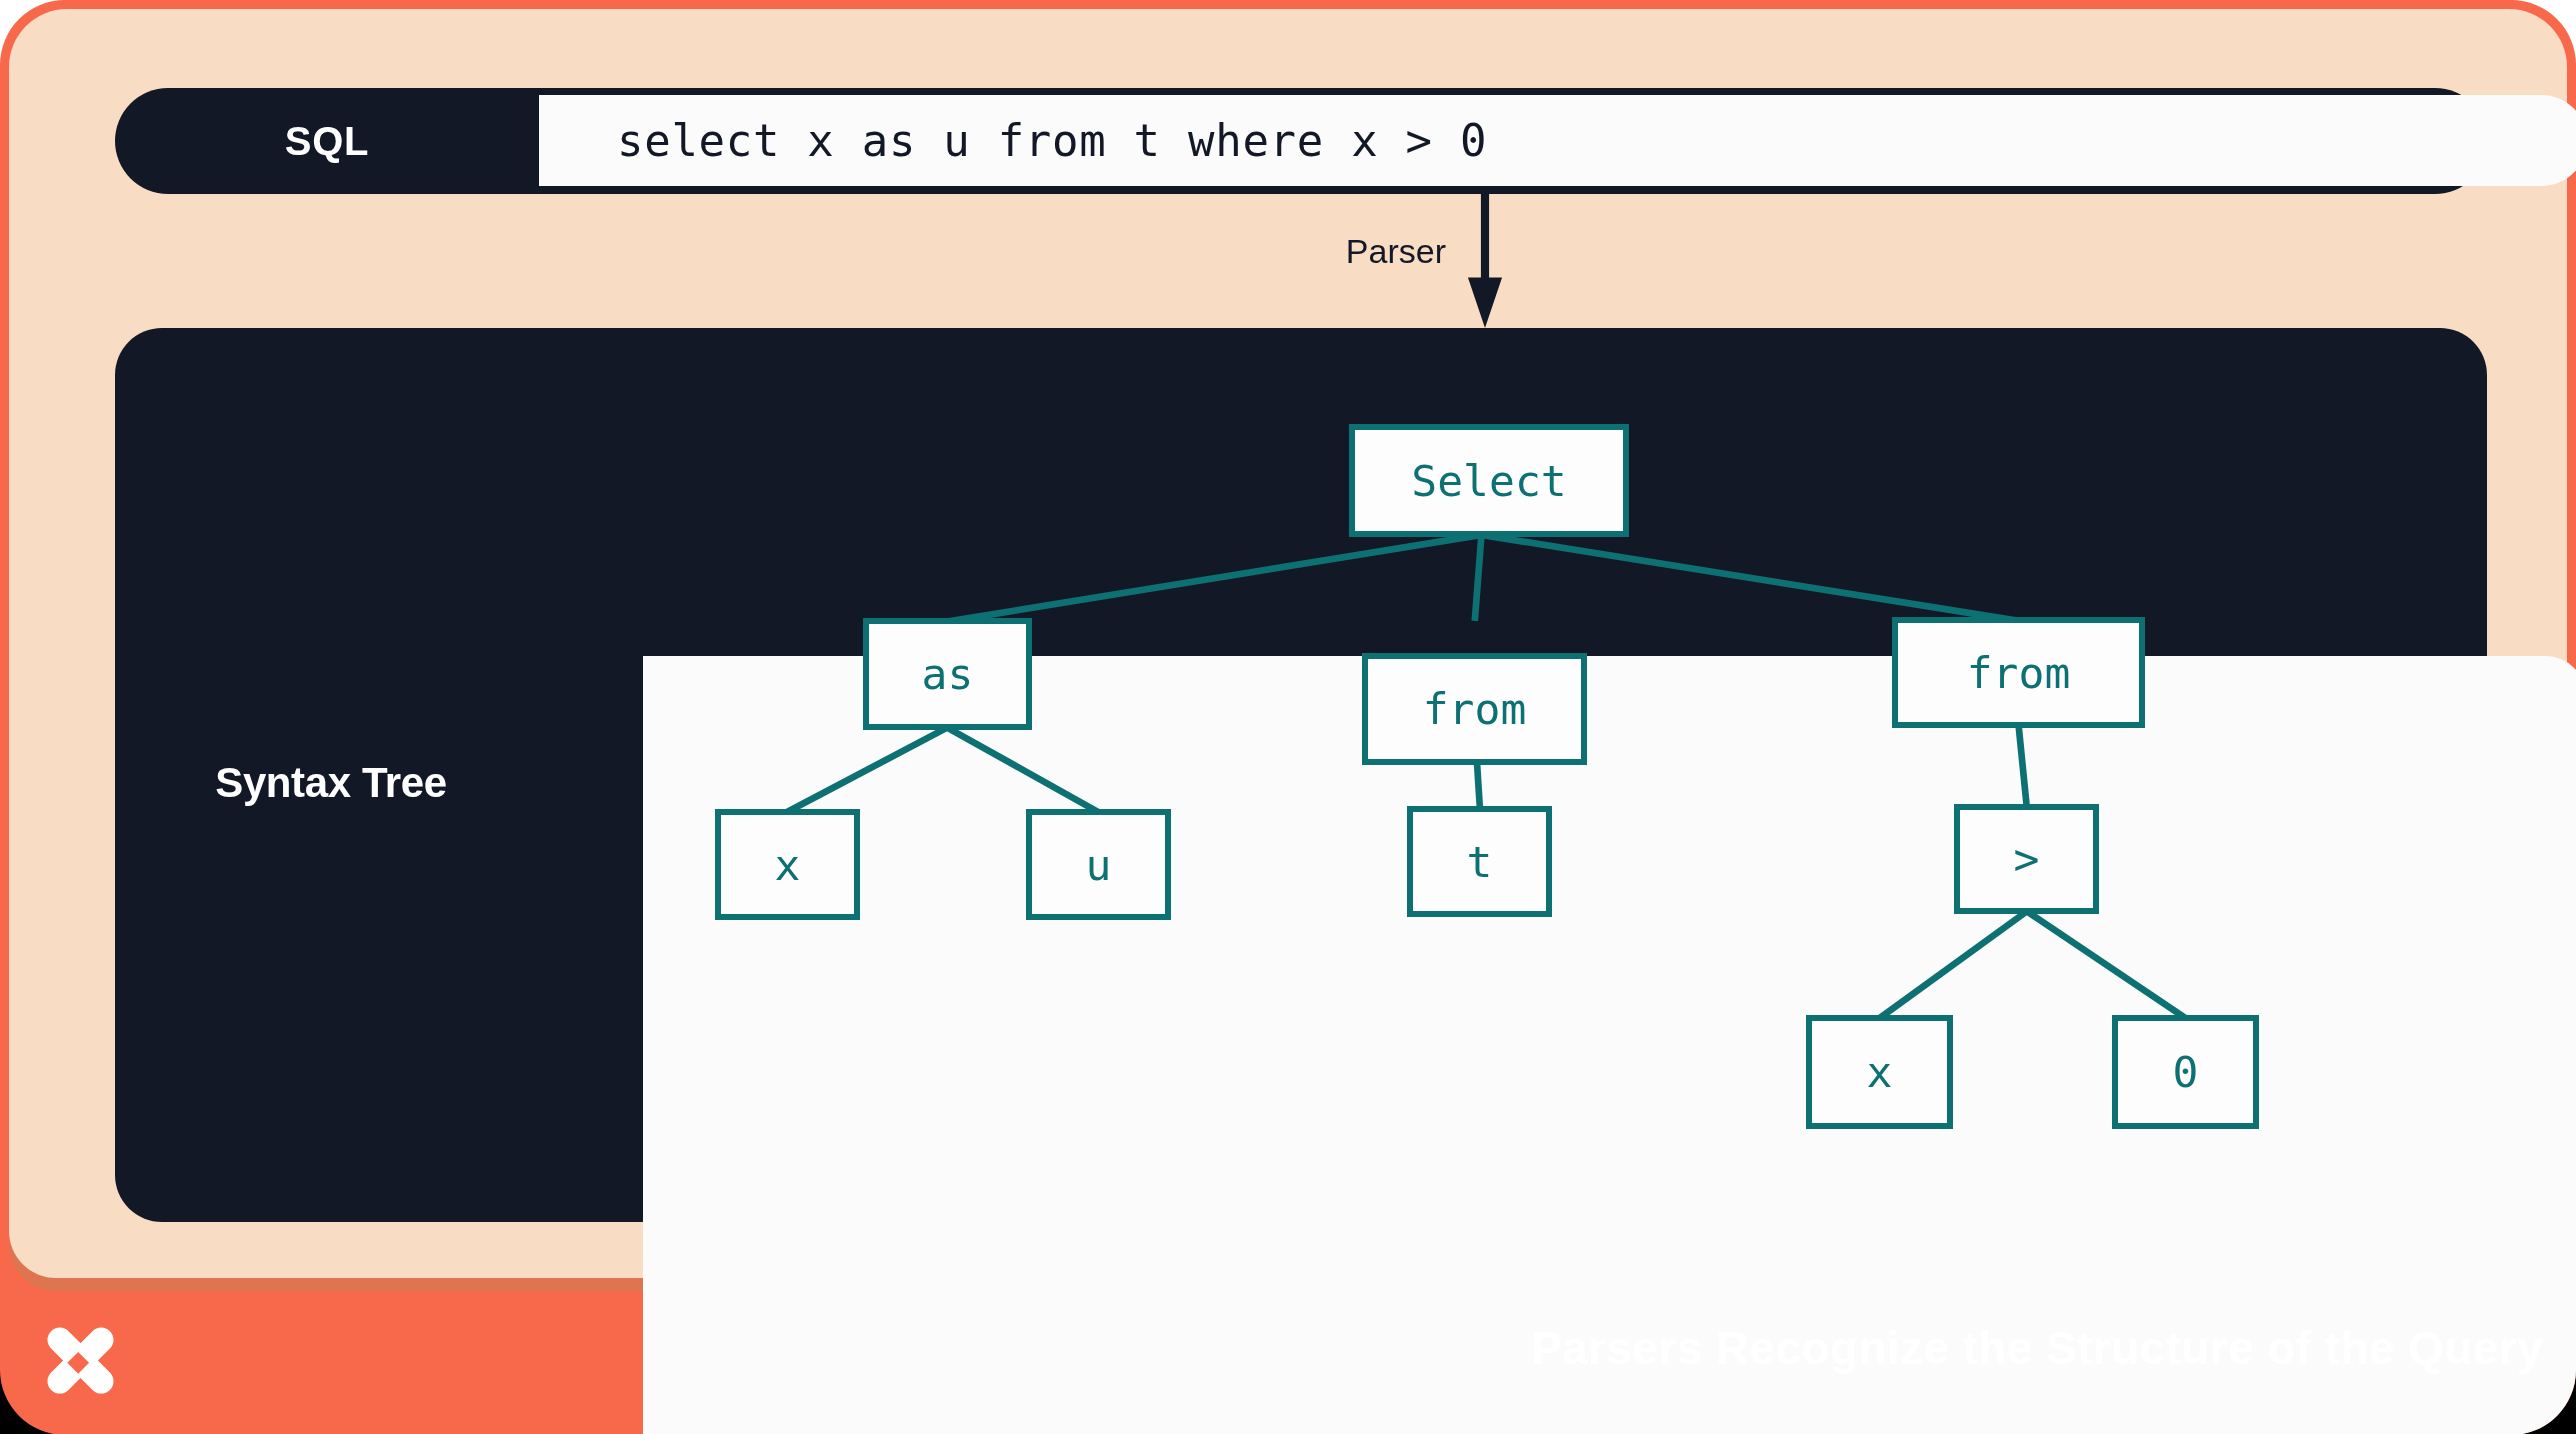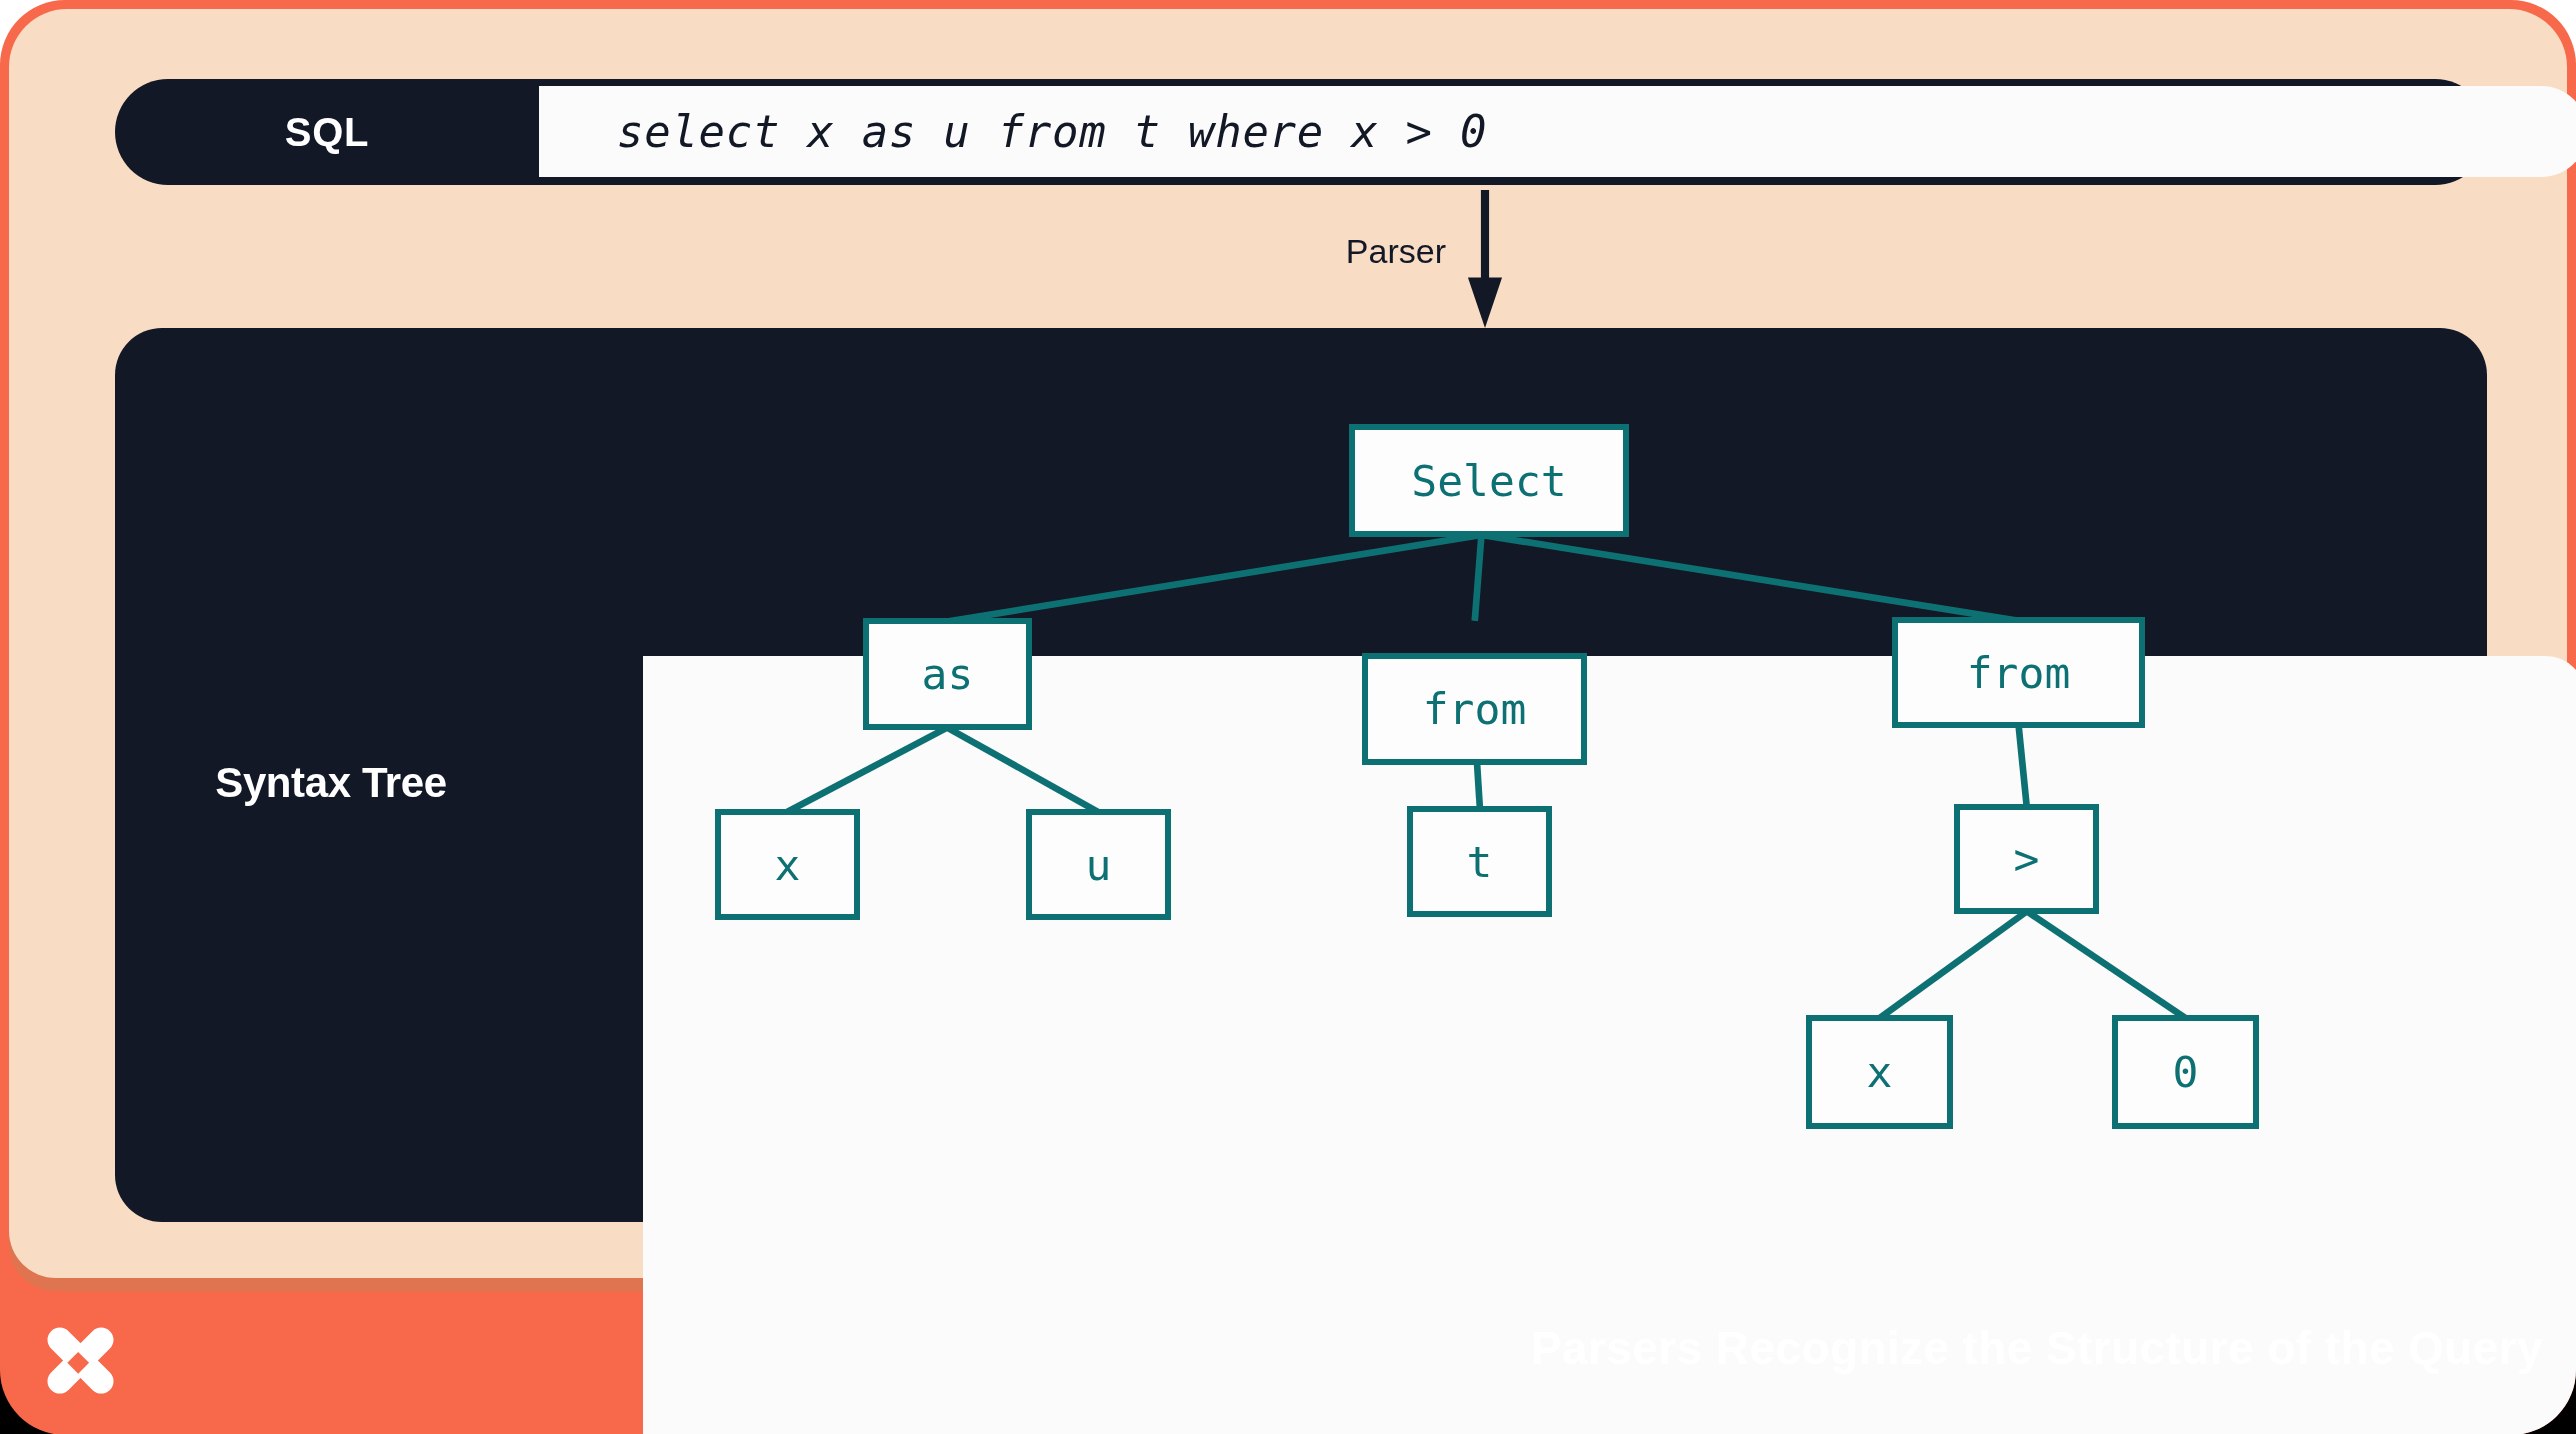--- a/index.html
+++ b/index.html
@@ -24,37 +24,37 @@
     overflow:hidden;
   }
   .content{
     position:absolute;left:9px;top:9px;width:2558px;height:1269px;
     background:var(--peach);
     border-radius:58px 58px 47px 47px;
     box-shadow:0 13.3px 0 var(--seam);
   }
   
   .sql-bar{
-    position:absolute;left:106px;top:70px;width:2373px;height:106px;
+    position:absolute;left:106px;top:79px;width:2373px;height:106px;
     background:var(--navy);border-radius:53px;
   }
   .sql-label{
     position:absolute;left:0;top:0;width:424px;height:106px;
     display:flex;align-items:center;justify-content:center;
     color:#ffffff;font-size:40px;font-weight:bold;letter-spacing:0.7px;
   }
   .sql-code-area{
     position:absolute;left:424px;top:7.4px;width:2048px;height:91px;
     background:var(--surface);border-radius:0 46px 46px 0;
     display:flex;align-items:center;
     padding-left:78px;
   }
   .sql-code{
     font-family:"DejaVu Sans Mono",monospace;
-    font-size:44px;color:var(--navy);letter-spacing:0.7px;white-space:pre;font-style:italic;
+    font-size:44px;color:var(--navy);letter-spacing:0.7px;white-space:pre;
   }
   
   .parser-label{
     position:absolute;left:1252px;top:220px;width:185px;height:44px;
     line-height:44px;text-align:right;
     font-family:Liberation Sans, sans-serif;font-size:34px;color:var(--navy);
   }
   .arrow-svg{position:absolute;left:1453px;top:181px;}
   
   .tree-box{

